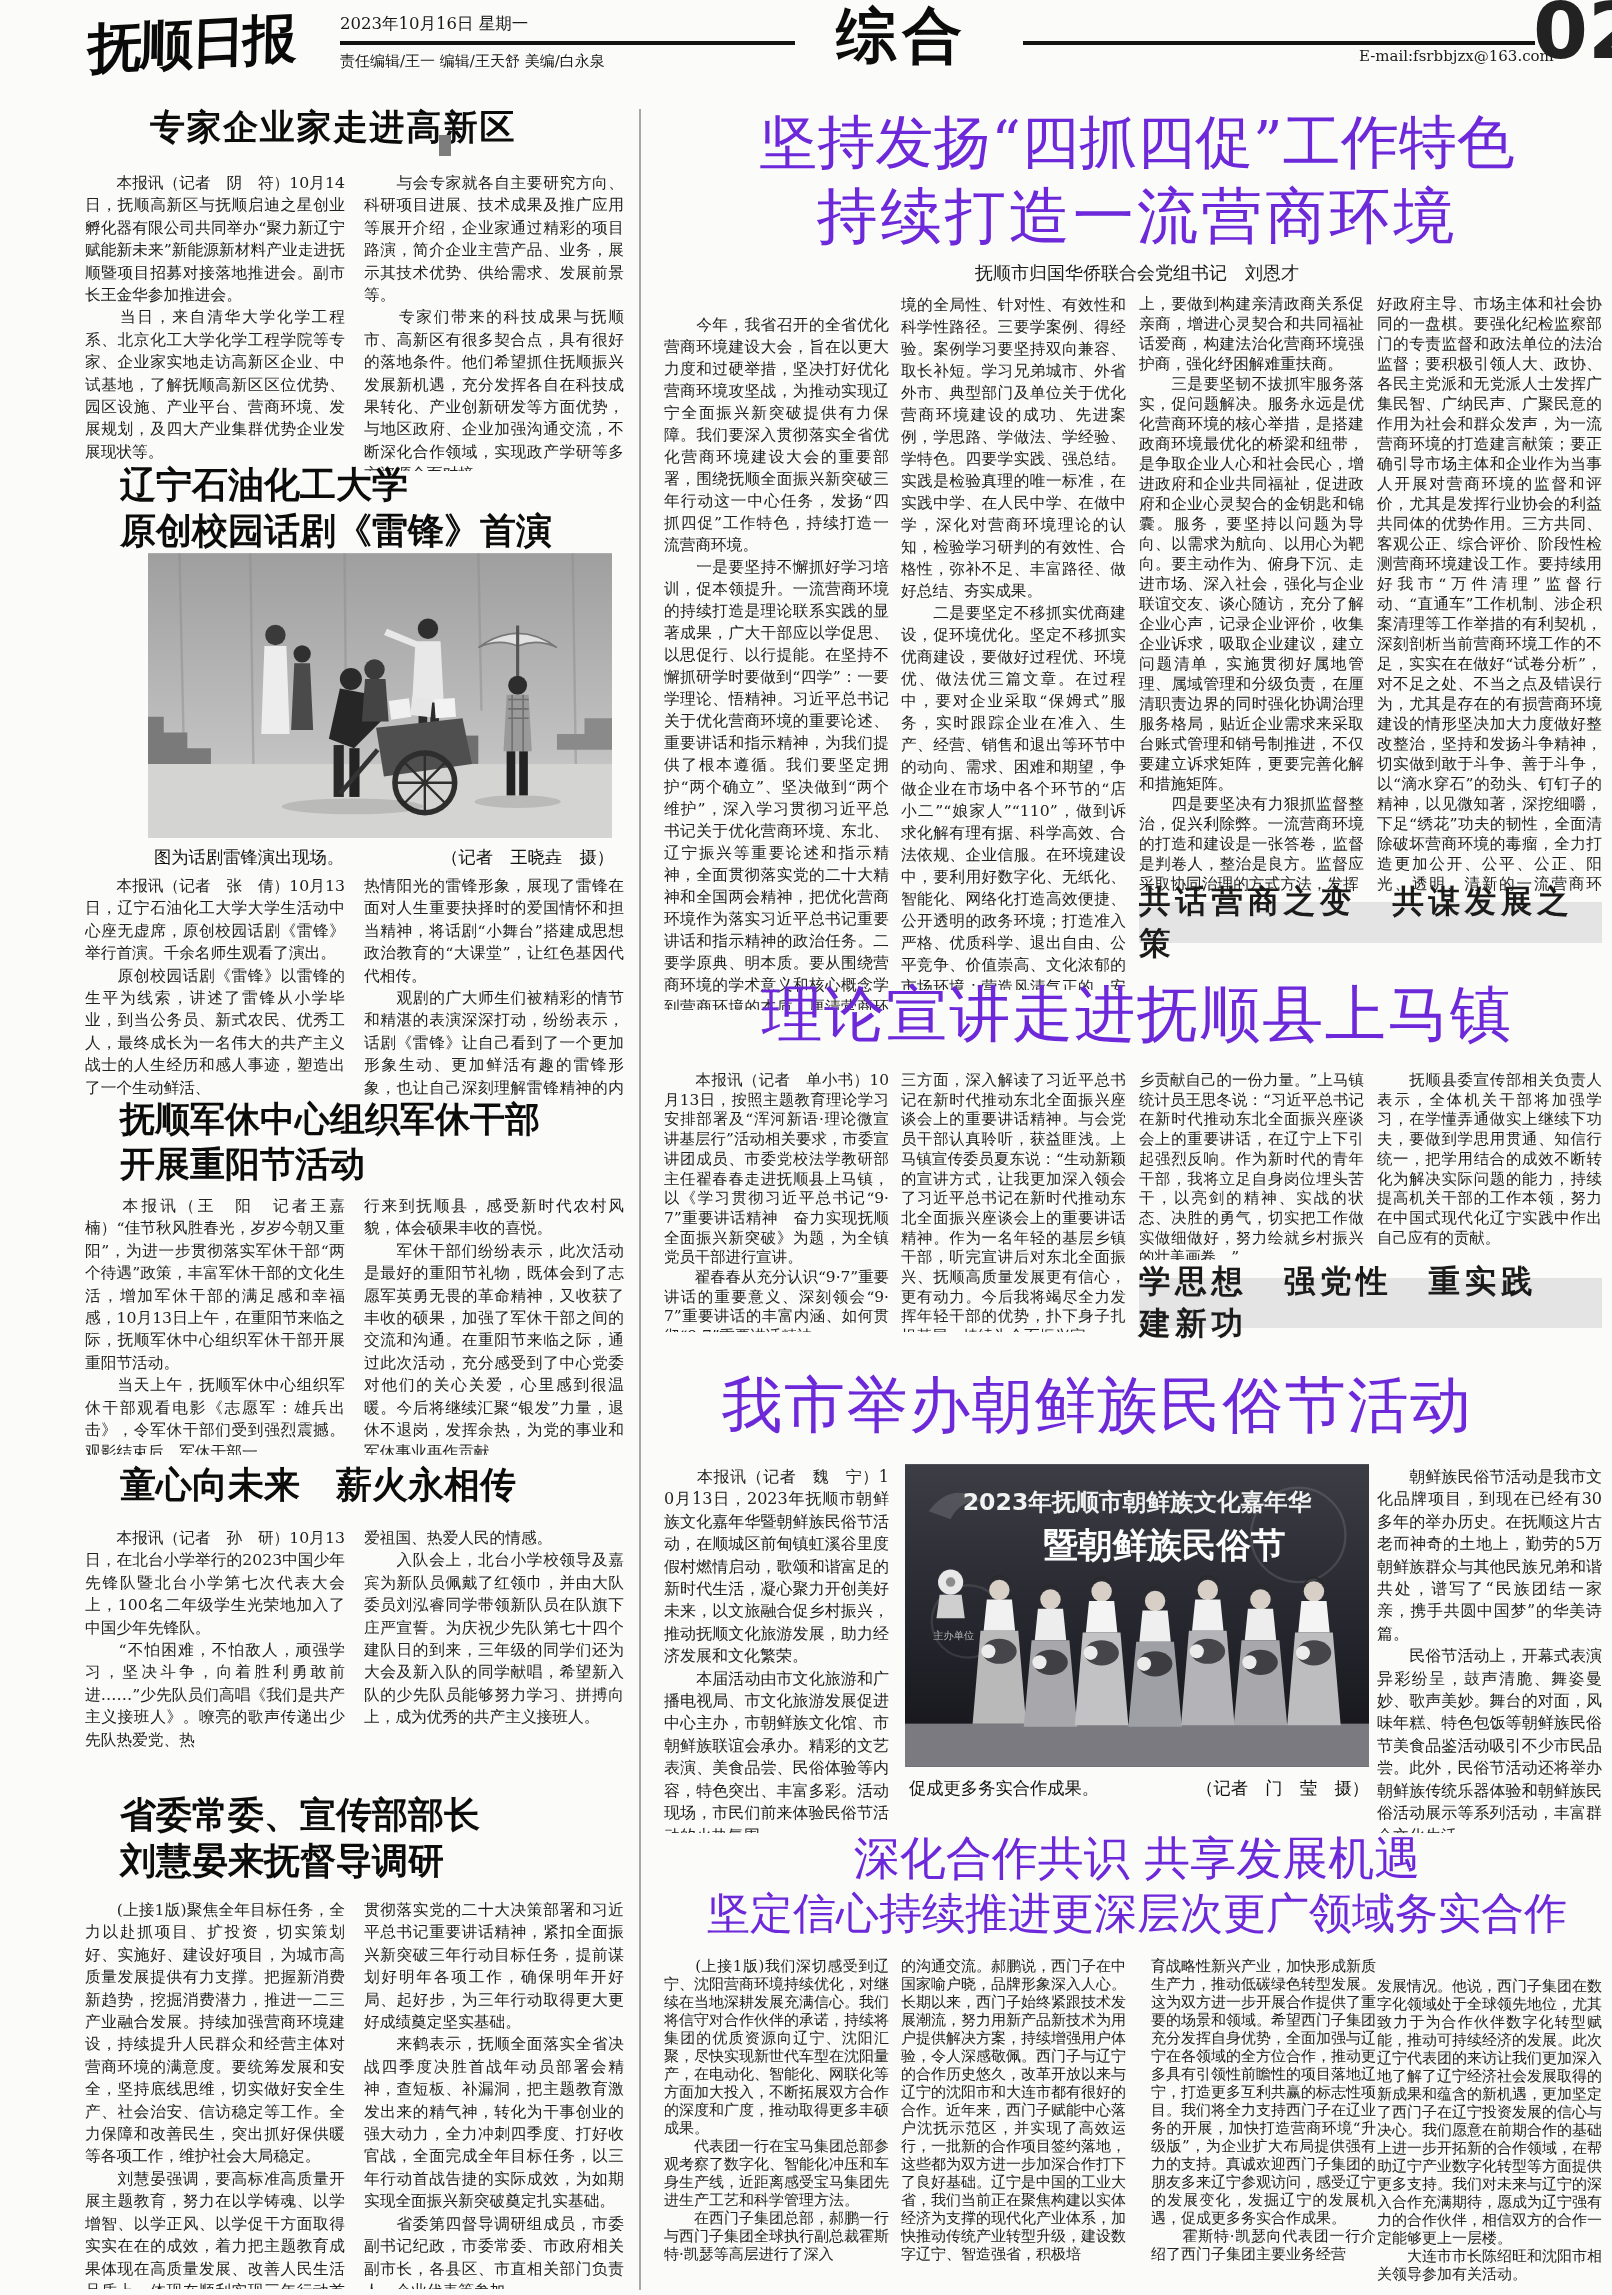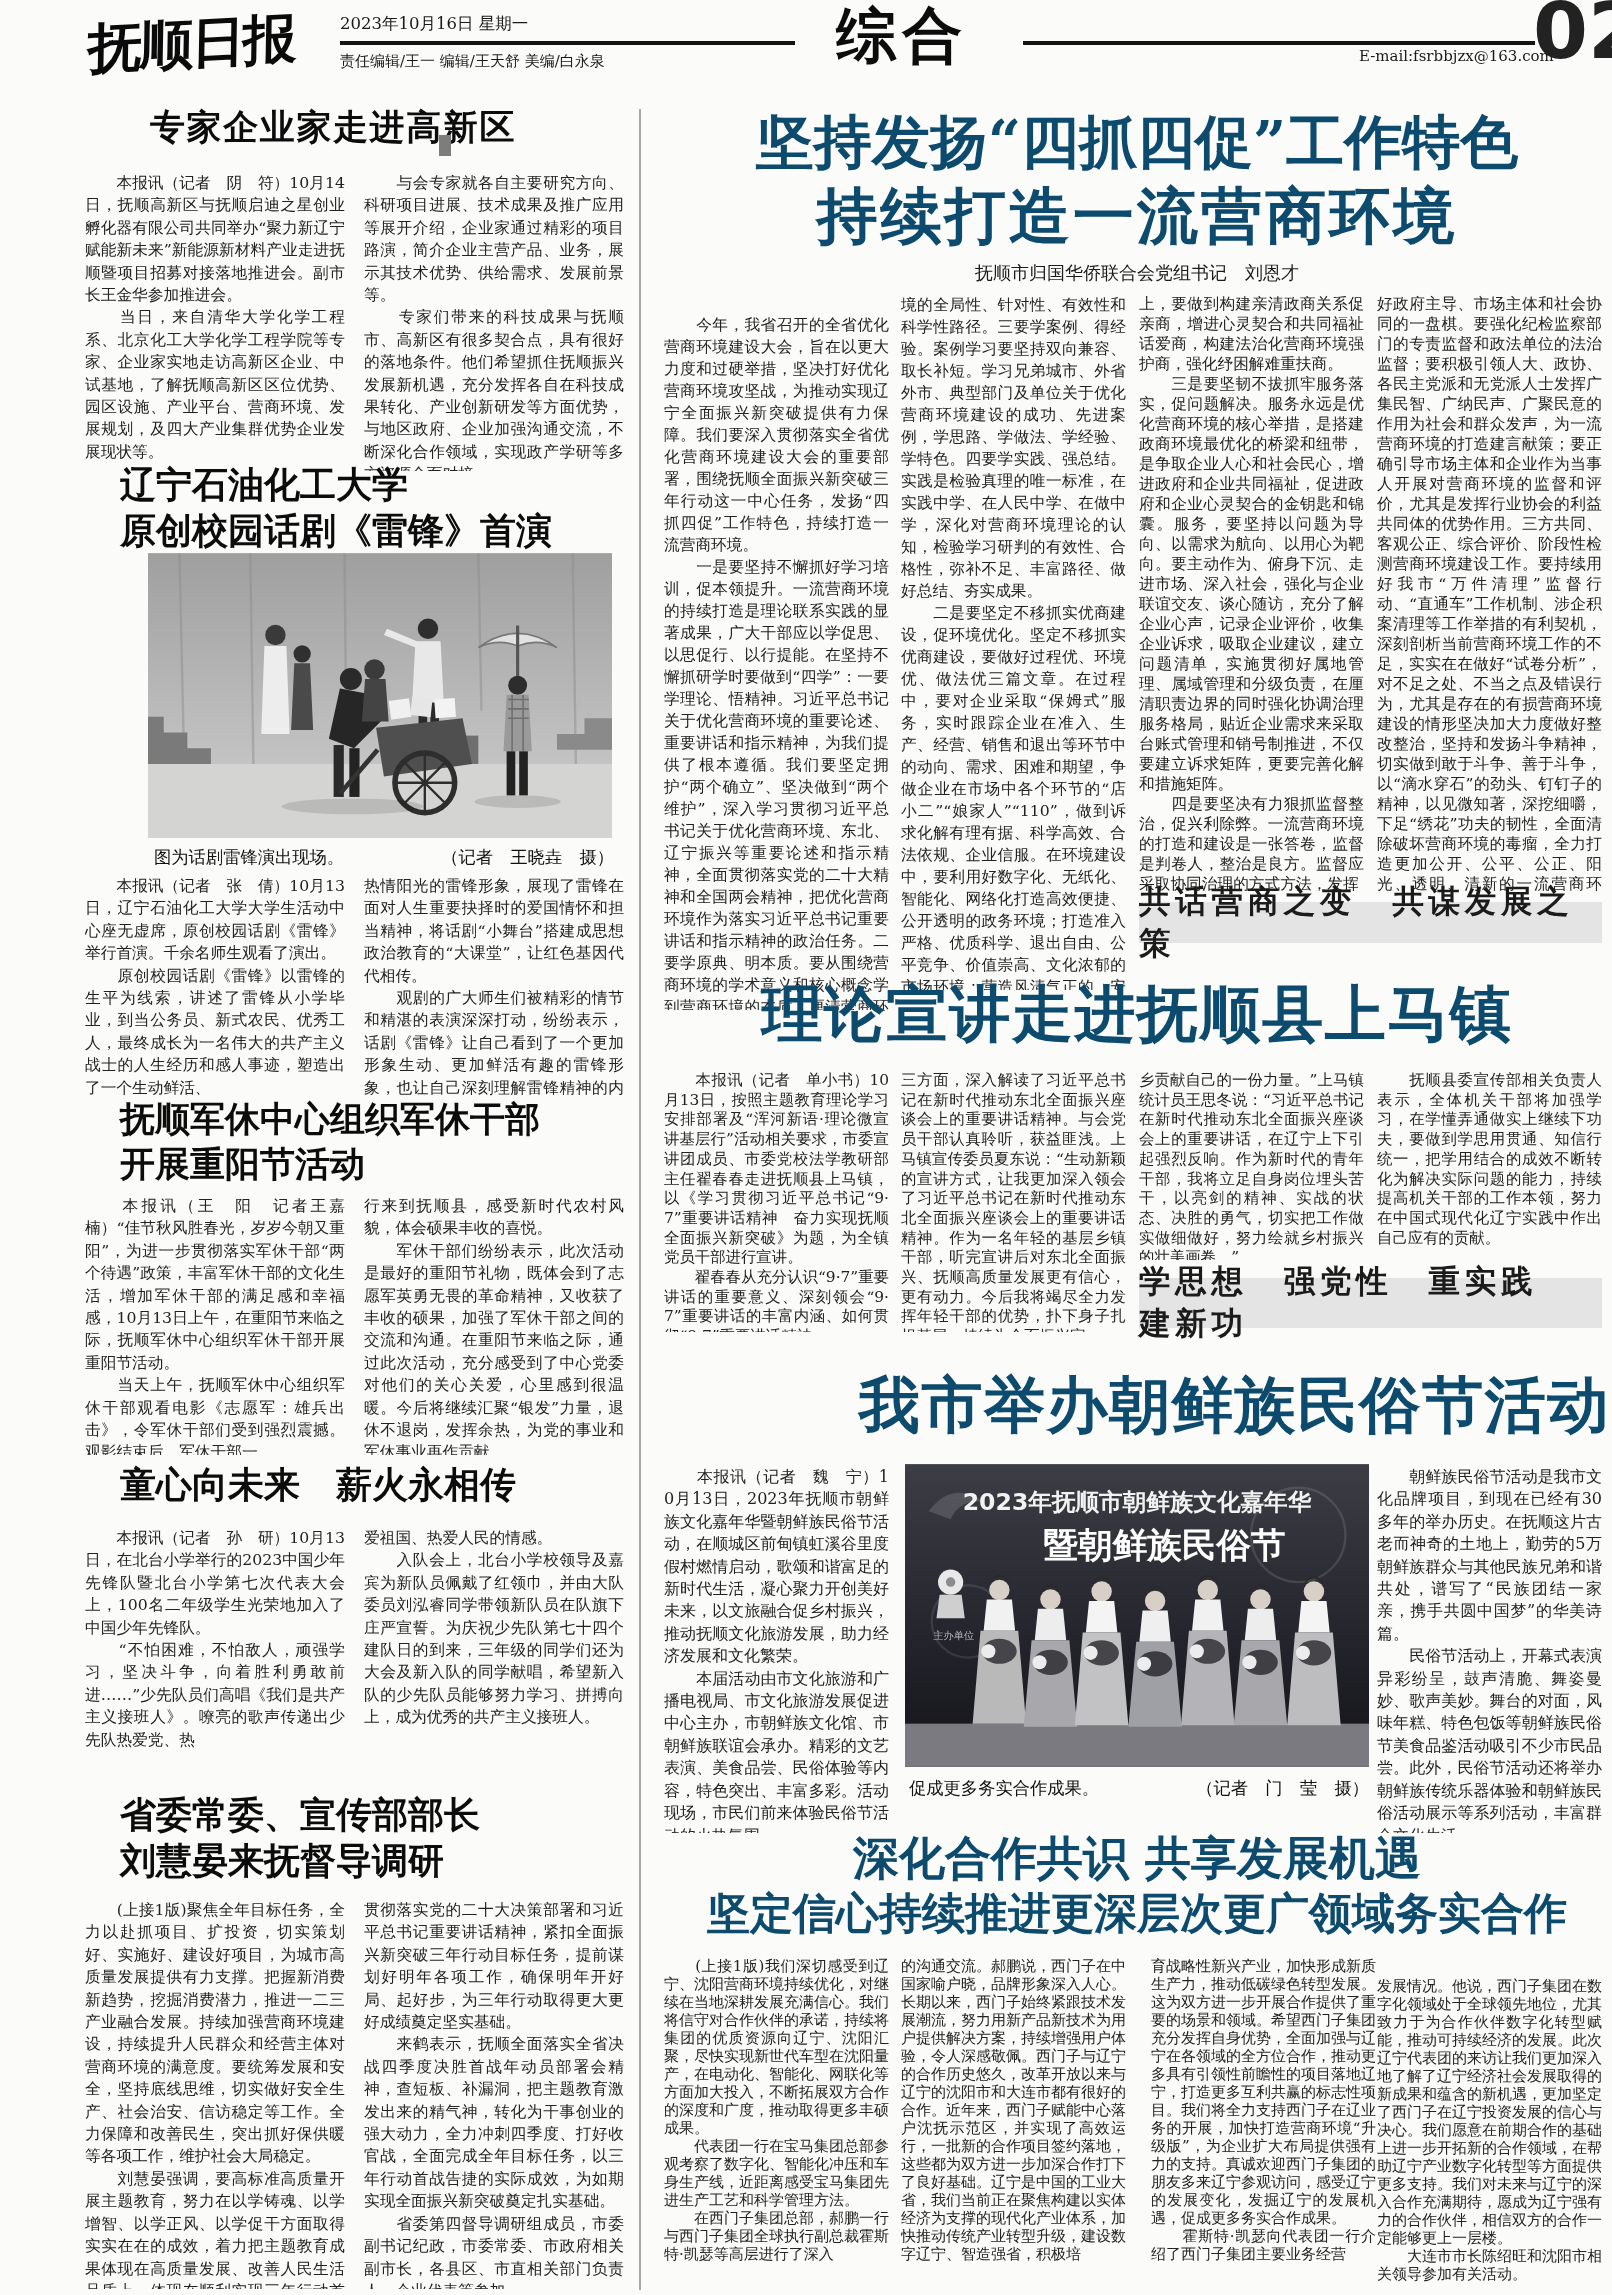--- a/index.html
+++ b/index.html
@@ -2,21 +2,21 @@
 <html style="font-size:12.6px"><head>
 <meta charset="utf-8">
 <style>
   html,body{margin:0;padding:0;background:#6b6b6b;}
   .page{position:relative;width:1612px;height:2295px;background:#fbfbf9;overflow:hidden;
         font-family:"DejaVu Serif",serif;color:#1a1a1a;}
   .abs{position:absolute;}
   .bodycol{font-family:"DejaVu Serif",serif;color:#222;text-align:justify;
            white-space:pre-line;word-break:break-all;overflow:hidden;}
   .hl{font-family:"DejaVu Sans",sans-serif;font-weight:bold;color:#0c0c0c;line-height:1.08;}
-  .hlserif{font-family:"DejaVu Serif",serif;font-weight:bold;color:#0c4a6e;line-height:1.05;}
+  .hlserif{font-family:"DejaVu Serif",serif;font-weight:normal;color:#6d28d9;line-height:1.05;}
   .center{text-align:center;}
   .rule{background:#141414;}
   .banner{background:#e4e4e4;display:flex;align-items:center;justify-content:center;
           font-family:"DejaVu Sans",sans-serif;font-weight:bold;color:#1b1b1b;letter-spacing:4.7px;}
   .caption{font-family:"DejaVu Serif",serif;color:#101010;}
   .masthead{font-family:"DejaVu Serif",serif;font-weight:bold;color:#0a0a0a;
             transform:rotate(-3deg) skewX(-4deg);letter-spacing:-2.4px;}
   .vdiv{background:#a8a8a8;}
 </style>
 </head>
@@ -149,21 +149,21 @@
 
   <div class="abs hlserif center" style="left:664px;top:982px;width:946px;font-size:61px;letter-spacing:1.6px;">理论宣讲走进抚顺县上马镇</div>
   <div class="abs bodycol" style="left:664px;top:1071px;width:225px;height:261px;font-size:15.4px;line-height:19.7px;">　　本报讯（记者　单小书）10月13日，按照主题教育理论学习安排部署及“浑河新语·理论微宣讲基层行”活动相关要求，市委宣讲团成员、市委党校法学教研部主任翟春春走进抚顺县上马镇，以《学习贯彻习近平总书记“9·7”重要讲话精神　奋力实现抚顺全面振兴新突破》为题，为全镇党员干部进行宣讲。
 　　翟春春从充分认识“9·7”重要讲话的重要意义、深刻领会“9·7”重要讲话的丰富内涵、如何贯彻“9·7”重要讲话精神</div>
   <div class="abs bodycol" style="left:901px;top:1071px;width:225px;height:261px;font-size:15.4px;line-height:19.7px;">三方面，深入解读了习近平总书记在新时代推动东北全面振兴座谈会上的重要讲话精神。与会党员干部认真聆听，获益匪浅。上马镇宣传委员夏东说：“生动新颖的宣讲方式，让我更加深入领会了习近平总书记在新时代推动东北全面振兴座谈会上的重要讲话精神。作为一名年轻的基层乡镇干部，听完宣讲后对东北全面振兴、抚顺高质量发展更有信心，更有动力。今后我将竭尽全力发挥年轻干部的优势，扑下身子扎根基层，持续为全面振兴家</div>
   <div class="abs bodycol" style="left:1139px;top:1071px;width:225px;height:189px;font-size:15.4px;line-height:19.7px;">乡贡献自己的一份力量。”上马镇统计员王思冬说：“习近平总书记在新时代推动东北全面振兴座谈会上的重要讲话，在辽宁上下引起强烈反响。作为新时代的青年干部，我将立足自身岗位埋头苦干，以亮剑的精神、实战的状态、决胜的勇气，切实把工作做实做细做好，努力绘就乡村振兴的壮美画卷。”</div>
   <div class="abs bodycol" style="left:1377px;top:1071px;width:225px;height:189px;font-size:15.4px;line-height:19.7px;">　　抚顺县委宣传部相关负责人表示，全体机关干部将加强学习，在学懂弄通做实上继续下功夫，要做到学思用贯通、知信行统一，把学用结合的成效不断转化为解决实际问题的能力，持续提高机关干部的工作本领，努力在中国式现代化辽宁实践中作出自己应有的贡献。</div>
 
   <div class="abs banner" style="left:1139px;top:1278px;width:463px;height:50px;font-size:31.5px;">学思想　强党性　重实践　建新功</div>
 
-  <div class="abs hlserif center" style="left:664px;top:1373px;width:946px;font-size:61px;letter-spacing:1.6px;text-align:right;">我市举办朝鲜族民俗节活动</div>
+  <div class="abs hlserif center" style="left:624px;top:1373px;width:946px;font-size:61px;letter-spacing:1.6px;">我市举办朝鲜族民俗节活动</div>
   <div class="abs bodycol" style="left:664px;top:1466px;width:225px;height:367px;font-size:16px;line-height:22.4px;">　　本报讯（记者　魏　宁）10月13日，2023年抚顺市朝鲜族文化嘉年华暨朝鲜族民俗节活动，在顺城区前甸镇虹溪谷里度假村燃情启动，歌颂和谐富足的新时代生活，凝心聚力开创美好未来，以文旅融合促乡村振兴，推动抚顺文化旅游发展，助力经济发展和文化繁荣。
 　　本届活动由市文化旅游和广播电视局、市文化旅游发展促进中心主办，市朝鲜族文化馆、市朝鲜族联谊会承办。精彩的文艺表演、美食品尝、民俗体验等内容，特色突出、丰富多彩。活动现场，市民们前来体验民俗节活动的火热氛围。</div>
 
   <div class="abs" style="left:905px;top:1464px;width:515px;height:303px;">
     <svg width="464" height="303" viewBox="0 0 590 385" xmlns="http://www.w3.org/2000/svg">
       <defs>
         <linearGradient id="stageG" x1="0" y1="0" x2="0" y2="1">
           <stop offset="0" stop-color="#3c3d45"></stop>
             <stop offset="0.6" stop-color="#23242b"></stop>
             <stop offset="1" stop-color="#131318"></stop>

